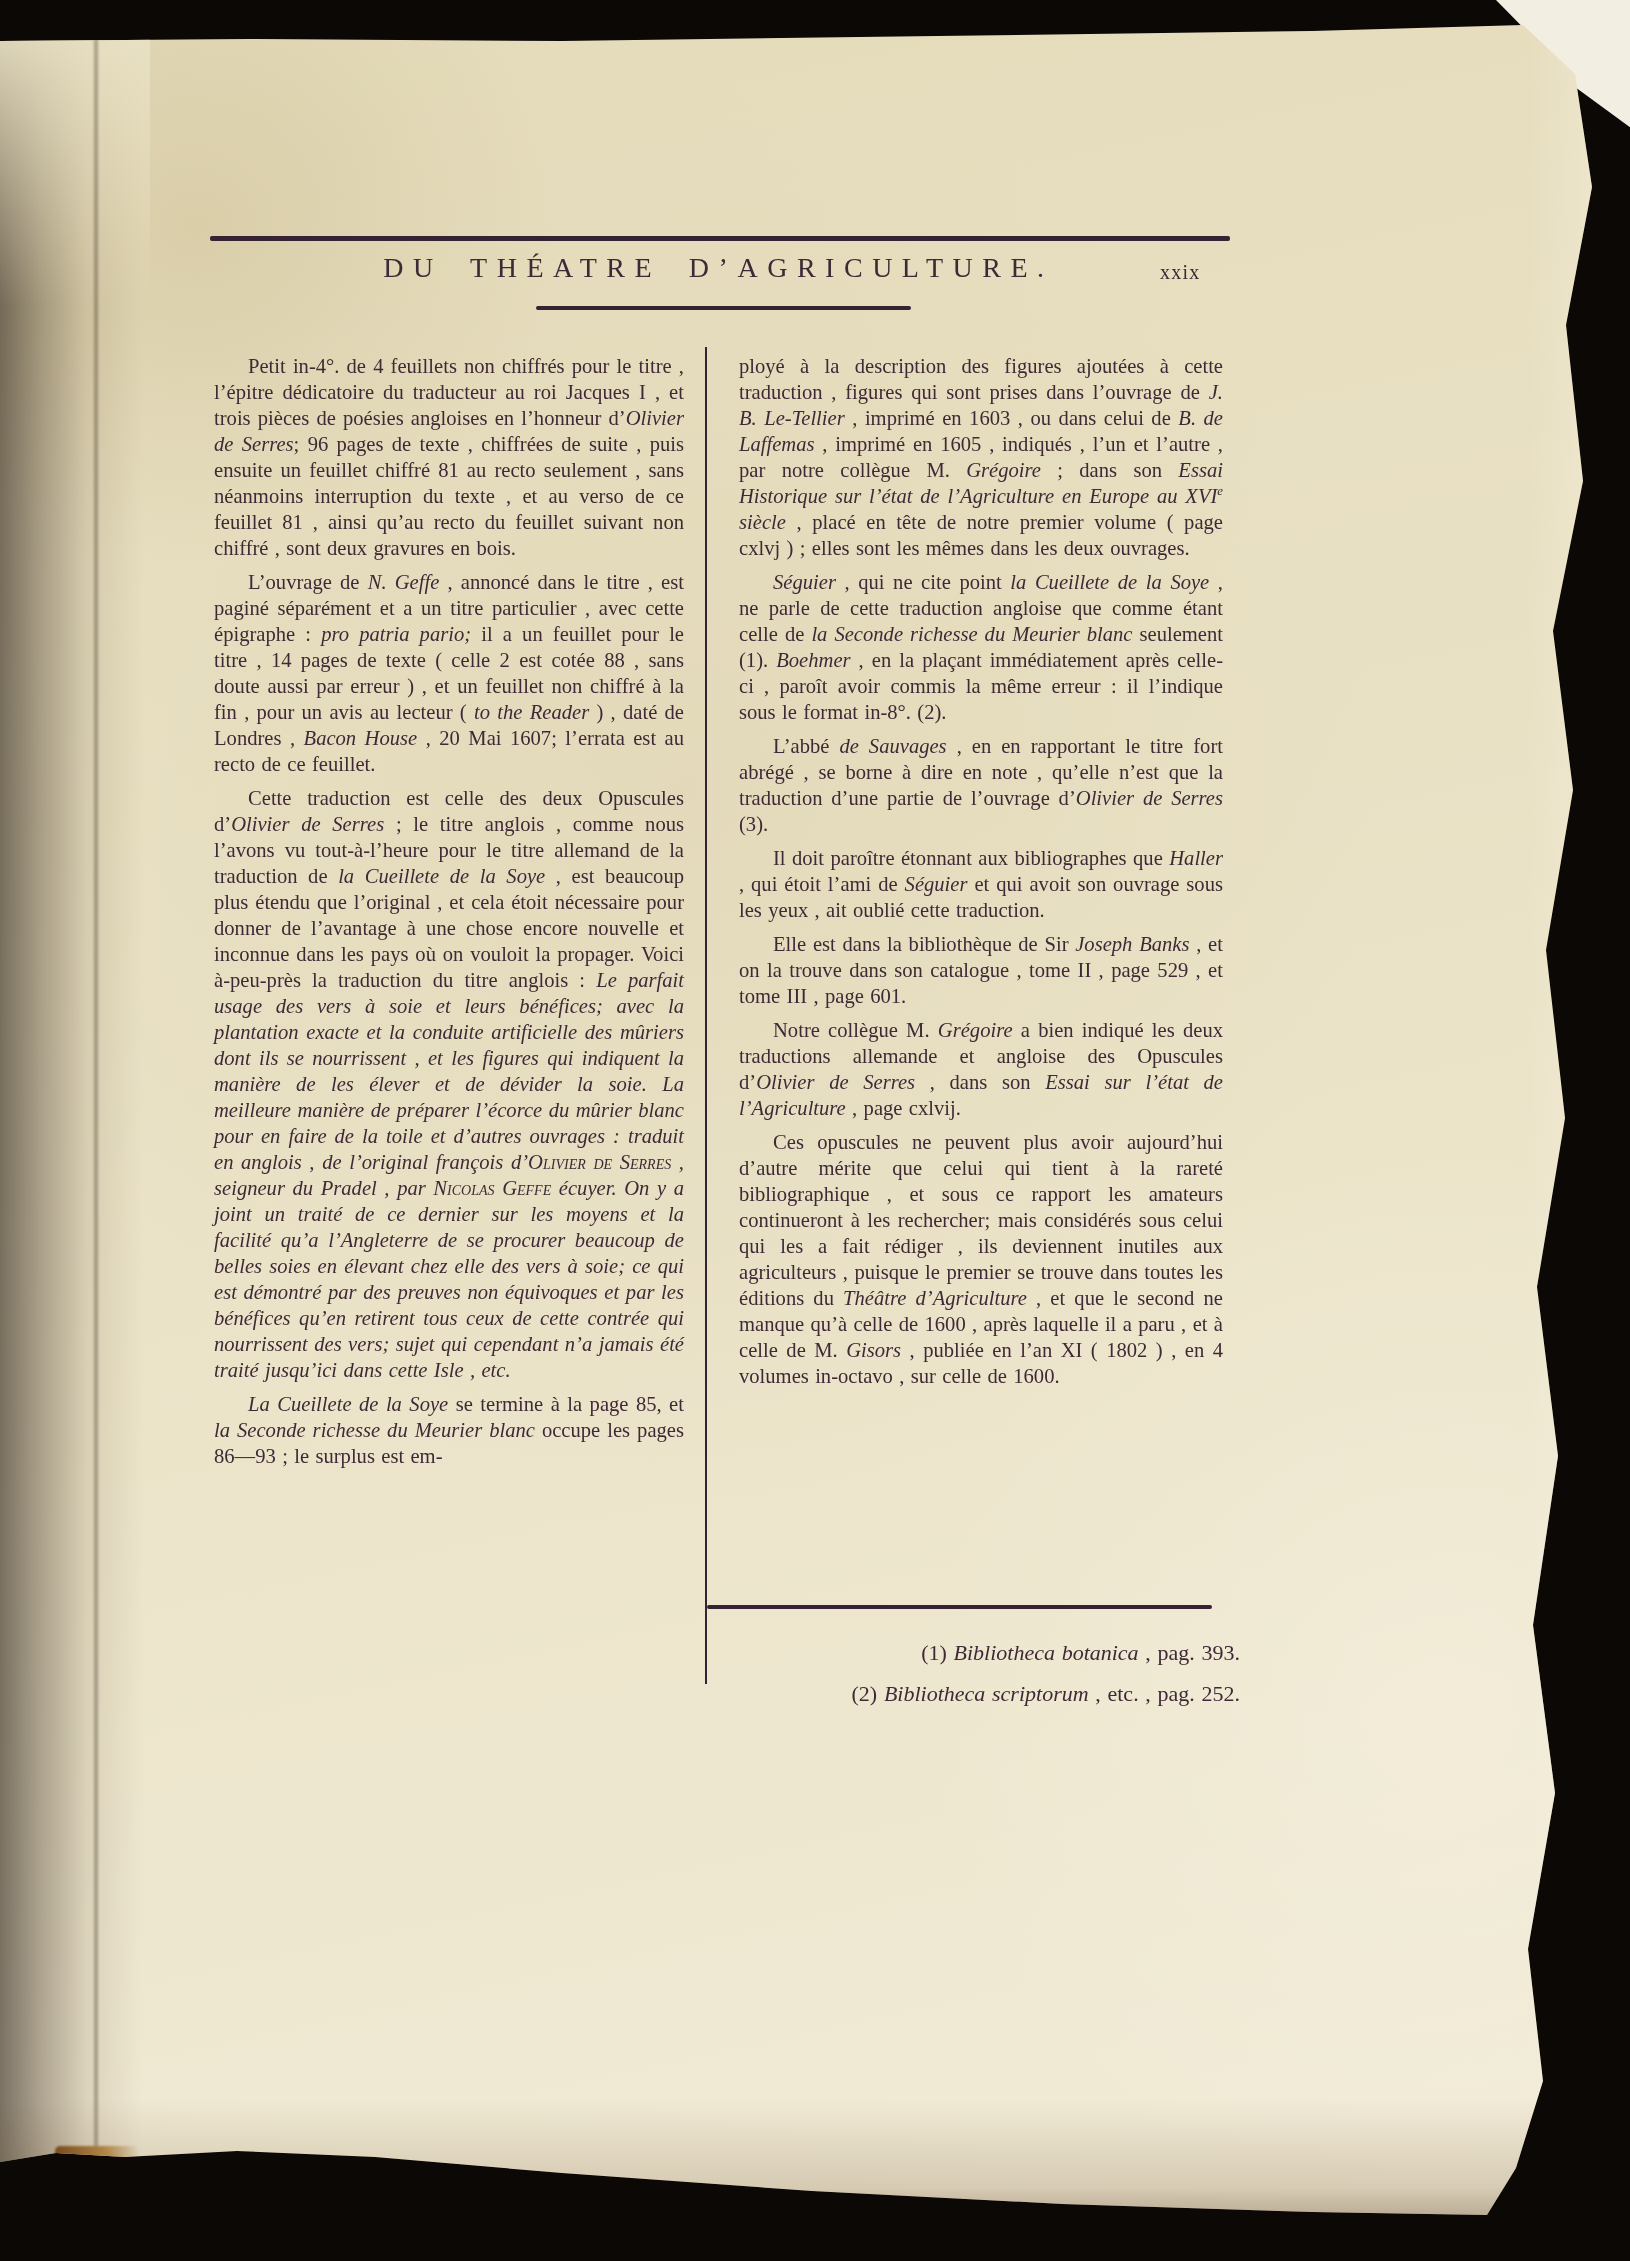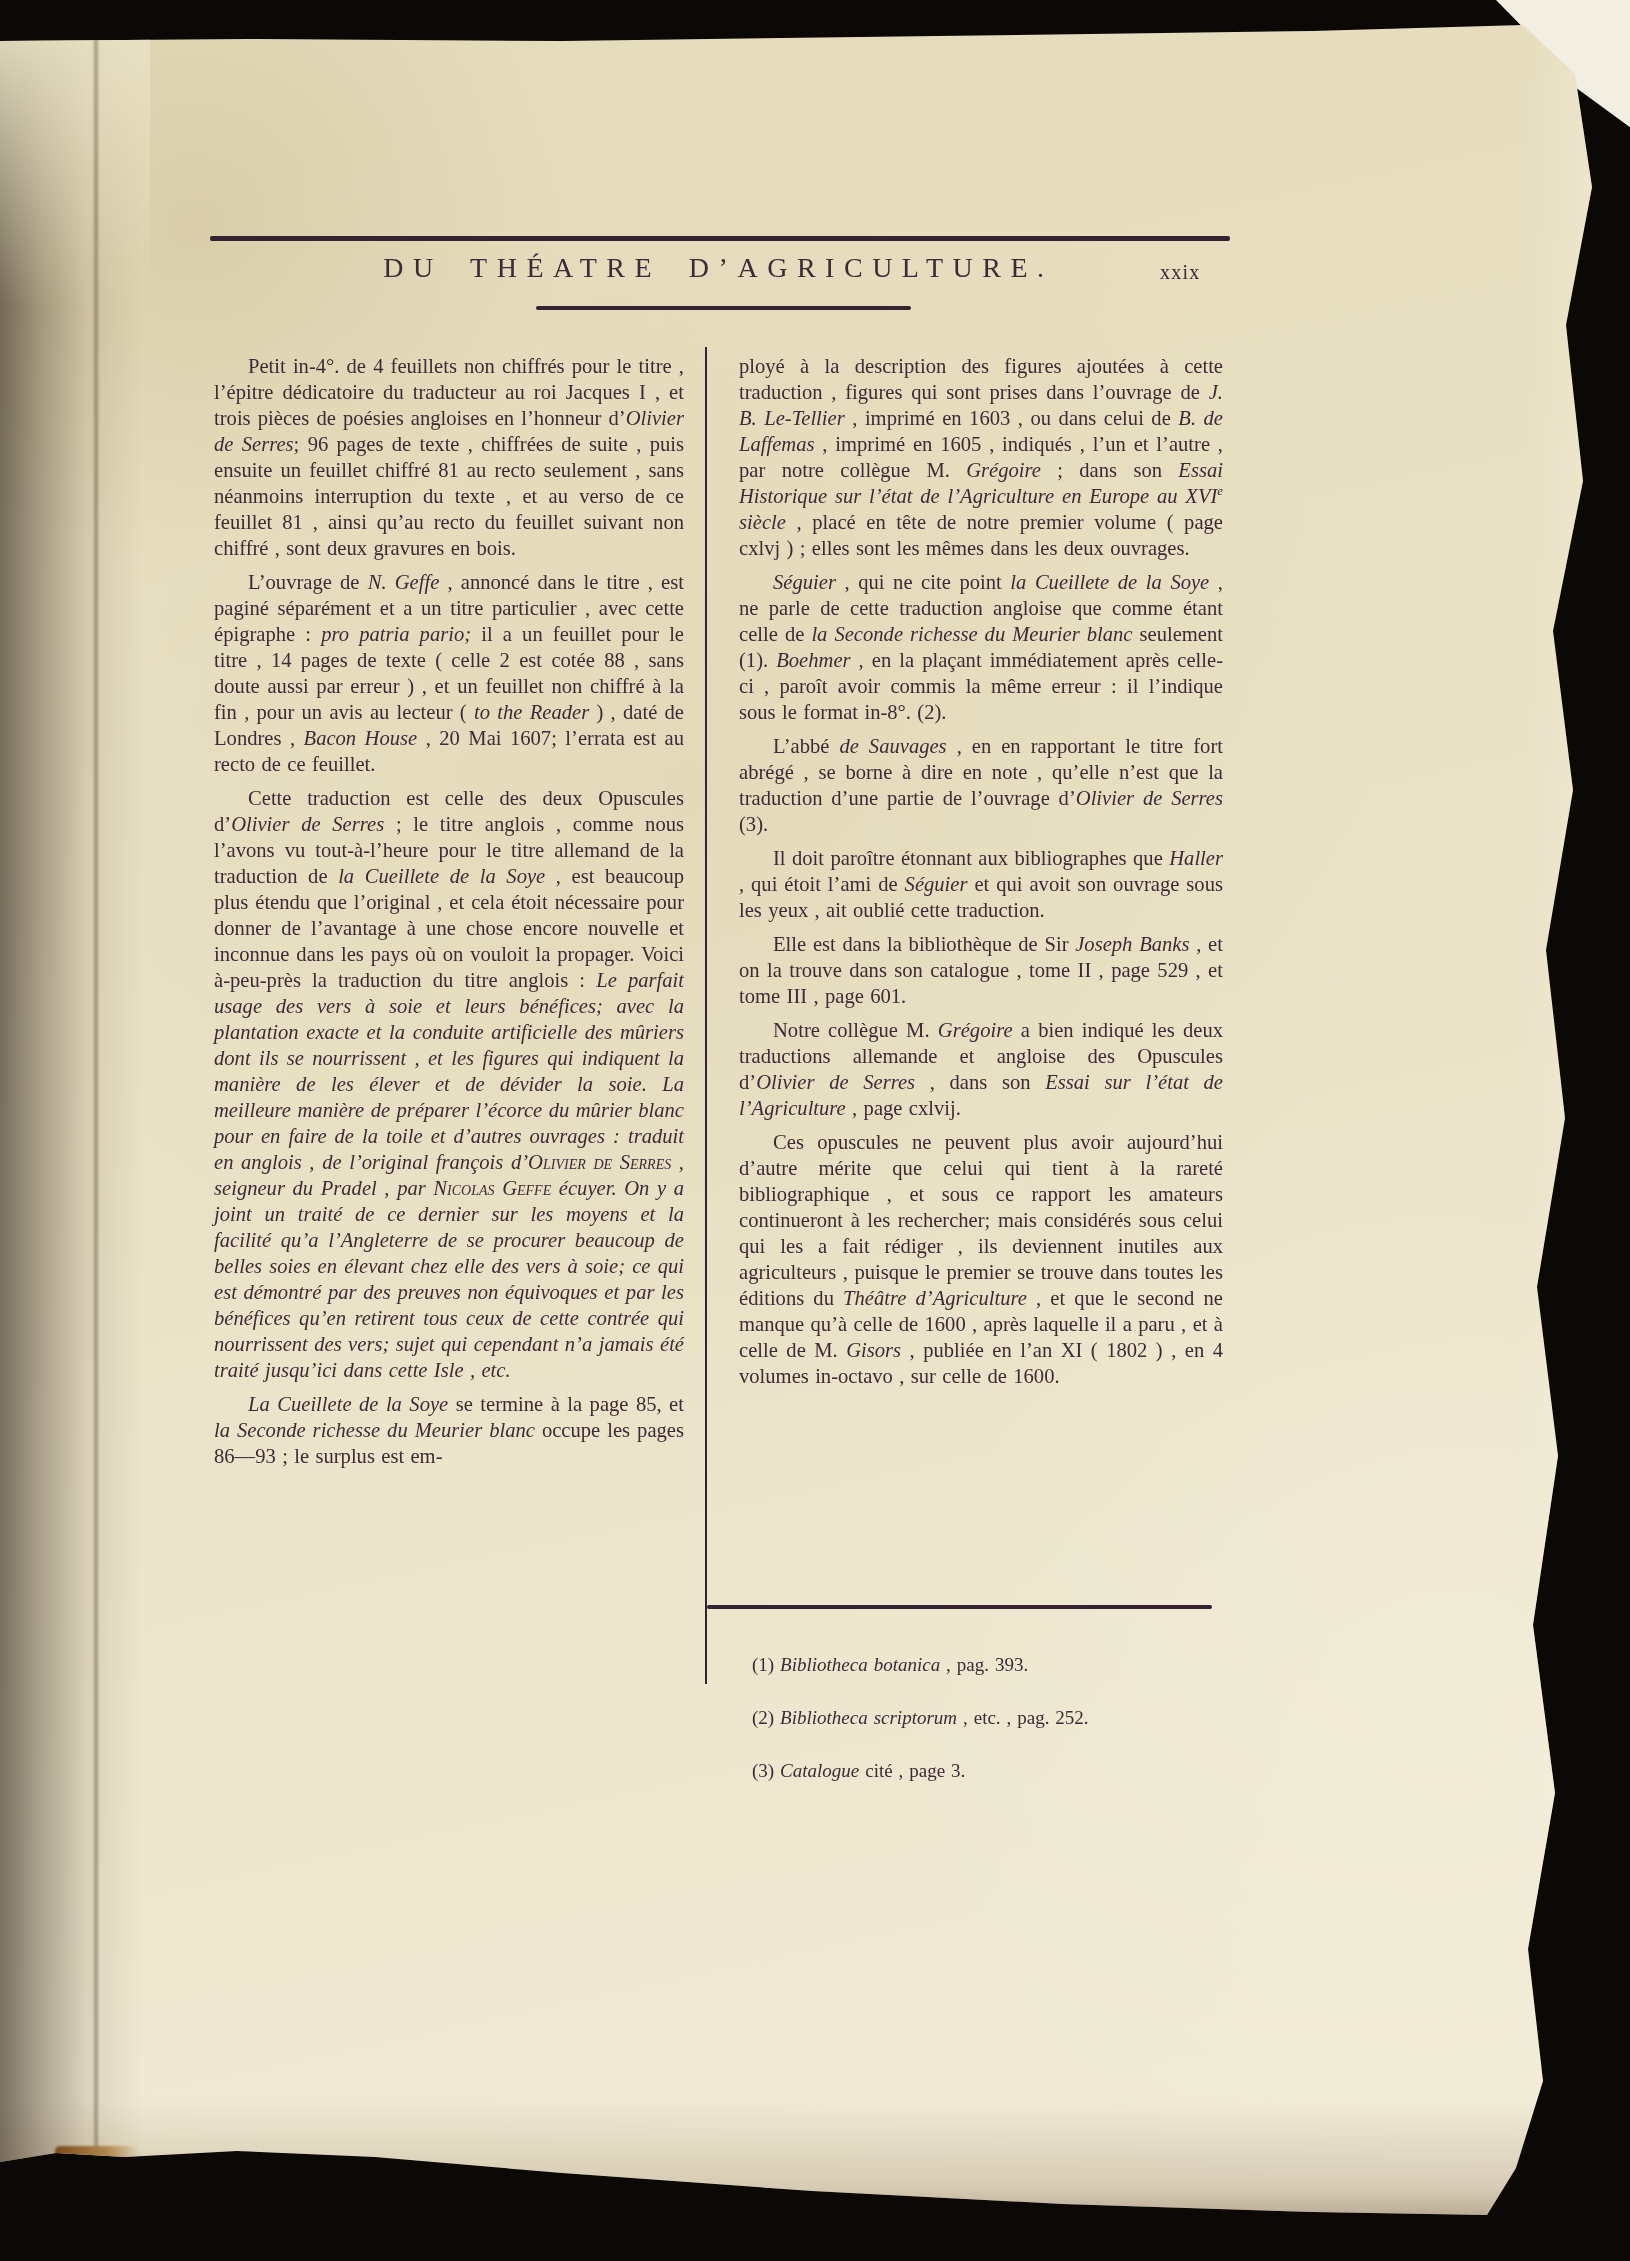--- a/index.html
+++ b/index.html
@@ -46,21 +46,21 @@
   .page-number{position:absolute;left:1160px;top:261px;font-size:20px;letter-spacing:.06em;}
   .col{position:absolute;top:345px;font-size:20.6px;line-height:26px;text-align:justify;}
   .col-left{left:206px;width:486px;}
   .col-right{left:731px;width:500px;}
   .para{margin:8px;word-spacing:1.2px;}
   .para.ind{text-indent:34px;}
   .it{font-style:italic;}
   .sc{font-variant:small-caps;}
   sup{font-size:.62em;line-height:0;}
   .footnotes{position:absolute;left:740px;top:1632px;width:500px;}
-  .footnotes p{margin:12px;font-size:19px;line-height:41px;word-spacing:1.2px;text-align:left;}
+  .footnotes p{margin:0;font-size:22px;line-height:41px;word-spacing:1.2px;text-align:right;}
 </style>
 </head>
 <body>
 
 <div class="scan">
   <div class="neighbor-page"></div>
   <div class="paper">
     <div class="gutter-shadow"></div>
     <div class="gutter-fade"></div>
     <div class="crease"></div>
@@ -89,17 +89,16 @@
         <p class="para ind"><span>Il doit paroître étonnant aux bibliographes que </span><span class="it">Haller</span><span> , qui étoit l’ami de </span><span class="it">Séguier</span><span> et qui avoit son ouvrage sous les yeux , ait oublié cette traduction.</span></p>
         <p class="para ind"><span>Elle est dans la bibliothèque de Sir </span><span class="it">Joseph Banks</span><span> , et on la trouve dans son catalogue , tome II , page 529 , et tome III , page 601.</span></p>
         <p class="para ind"><span>Notre collègue M. </span><span class="it">Grégoire</span><span> a bien indiqué les deux traductions allemande et angloise des Opuscules d’</span><span class="it">Olivier de Serres</span><span> , dans son </span><span class="it">Essai sur l’état de l’Agriculture</span><span> , page cxlvij.</span></p>
         <p class="para ind"><span>Ces opuscules ne peuvent plus avoir aujourd’hui d’autre mérite que celui qui tient à la rareté bibliographique , et sous ce rapport les amateurs continueront à les rechercher; mais considérés sous celui qui les a fait rédiger , ils deviennent inutiles aux agriculteurs , puisque le premier se trouve dans toutes les éditions du </span><span class="it">Théâtre d’Agriculture</span><span> , et que le second ne manque qu’à celle de 1600 , après laquelle il a paru , et à celle de M. </span><span class="it">Gisors</span><span> , publiée en l’an XI ( 1802 ) , en 4 volumes in-octavo , sur celle de 1600.</span></p>
       </div>
 
     <div class="rule fn-rule"></div>
     <div class="footnotes">
         <p class="para"><span>(1) </span><span class="it">Bibliotheca botanica</span><span> , pag. 393.</span></p>
         <p class="para"><span>(2) </span><span class="it">Bibliotheca scriptorum</span><span> , etc. , pag. 252.</span></p>
-        <p class="para"><span>(3) </span><span class="it">Catalogue</span><span> cité , page 3.</span></p>
       </div>
   </div>
 </div>
 
 
 </body></html>

